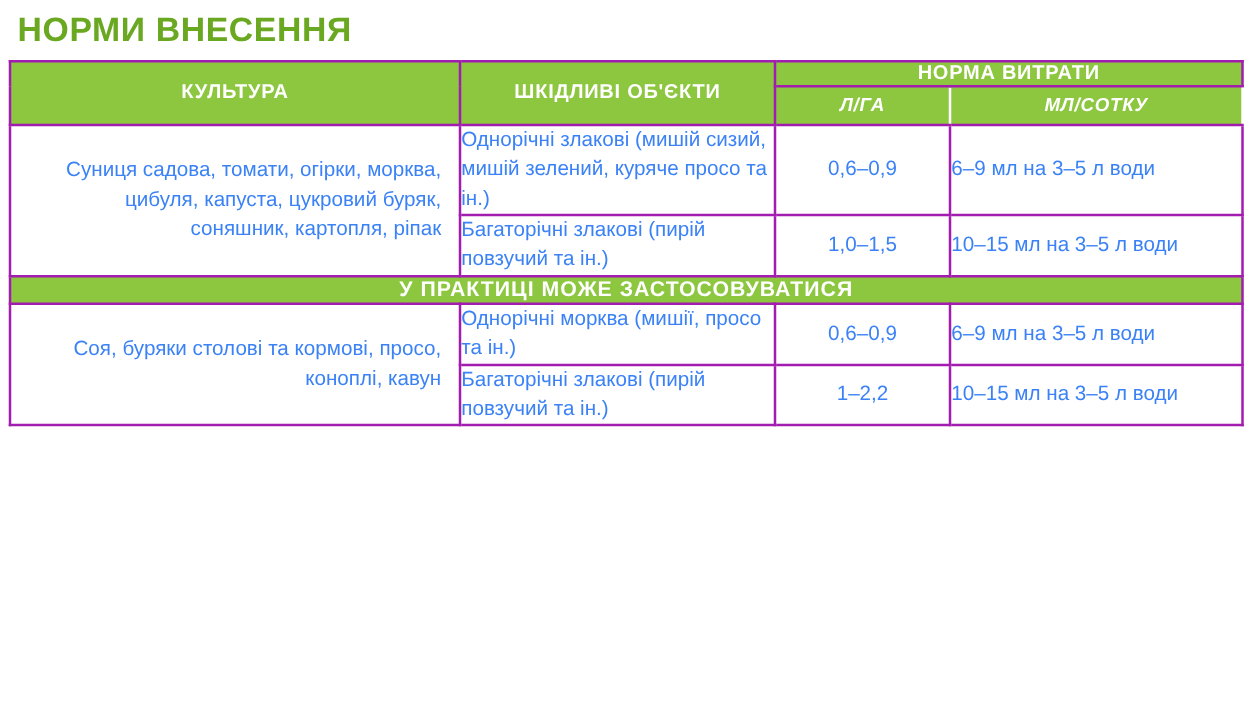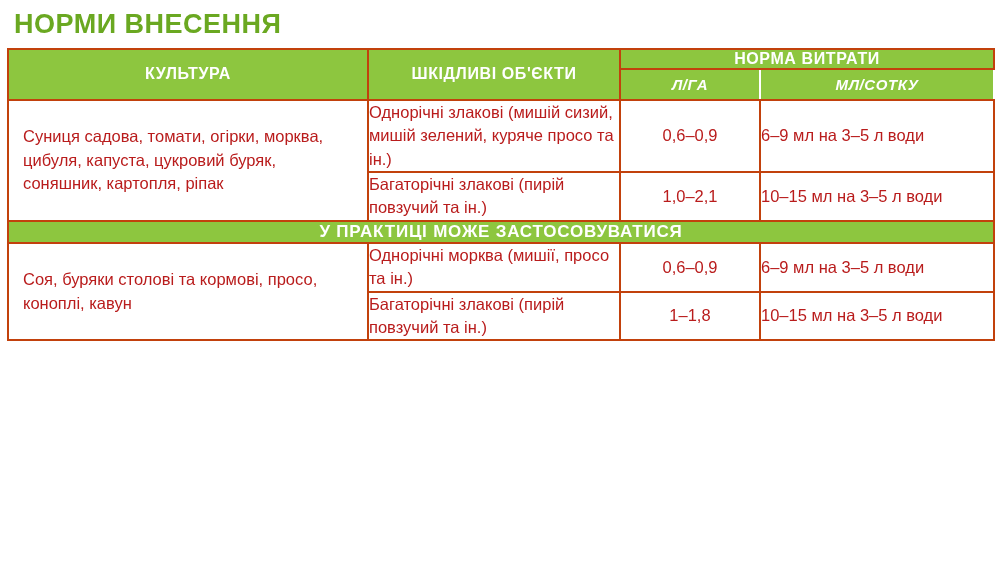--- a/index.html
+++ b/index.html
@@ -29,21 +29,21 @@
     text-transform: uppercase;
     line-height: 1.1;
   }
   table.norms {
     border-collapse: collapse;
     width: 986px;
     margin-left: 7px;
     table-layout: fixed;
   }
   table.norms td, table.norms th {
-    border: 2px solid #c2410c;
+    border: 2px solid #a21caf;
     padding: 0;
     vertical-align: middle;
   }
   .hdr {
     background: #8dc63f;
     color: #ffffff;
     font-weight: bold;
     font-size: 16px;
     text-align: center;
     letter-spacing: 0.6px;
@@ -57,31 +57,32 @@
     border-left: 2px solid #ffffff;
     border-right: 2px solid #ffffff;
     border-top: 2px solid #ffffff;
     font-style: italic;
   }
   .hdr-top-span {
     border-bottom: 2px solid #ffffff;
   }
   .cell {
     font-size: 16.5px;
-    color: #b91c1c;
+    color: #3b82f6;
     line-height: 1.42;
     padding: 12px 14px;
   }
   .cell.center {
     text-align: center;
     padding-left: 4px;
     padding-right: 4px;
   }
   .cell.culture {
     padding: 12px 14px;
+    text-align: right;
   }
   .band {
     background: #8dc63f;
     color: #ffffff;
     font-weight: bold;
     font-size: 17px;
     text-align: center;
     letter-spacing: 0.8px;
     text-transform: uppercase;
     padding: 9px 6px;
@@ -120,36 +121,36 @@
     <tbody>
 
       <tr>
         <td class="cell culture" rowspan="2">Суниця садова, томати, огірки, морква, цибуля, капуста, цукровий буряк, соняшник, картопля, ріпак</td>
         <td class="cell">Однорічні злакові (мишій сизий, мишій зелений, куряче просо та ін.)</td>
         <td class="cell center">0,6–0,9</td>
         <td class="cell">6–9 мл на 3–5 л води</td>
       </tr>
       <tr>
         <td class="cell">Багаторічні злакові (пирій повзучий та ін.)</td>
-        <td class="cell center">1,0–2,1</td>
+        <td class="cell center">1,0–1,5</td>
         <td class="cell">10–15 мл на 3–5 л води</td>
       </tr>
 
       <tr>
         <td class="band" colspan="4">У ПРАКТИЦІ МОЖЕ ЗАСТОСОВУВАТИСЯ</td>
       </tr>
 
       <tr>
         <td class="cell culture" rowspan="2">Соя, буряки столові та кормові, просо, коноплі, кавун</td>
         <td class="cell">Однорічні морква (мишії, просо та ін.)</td>
         <td class="cell center">0,6–0,9</td>
         <td class="cell">6–9 мл на 3–5 л води</td>
       </tr>
       <tr>
         <td class="cell">Багаторічні злакові (пирій повзучий та ін.)</td>
-        <td class="cell center">1–1,8</td>
+        <td class="cell center">1–2,2</td>
         <td class="cell">10–15 мл на 3–5 л води</td>
       </tr>
 
     </tbody>
   </table>
 
 </div>
 
 </body></html>

